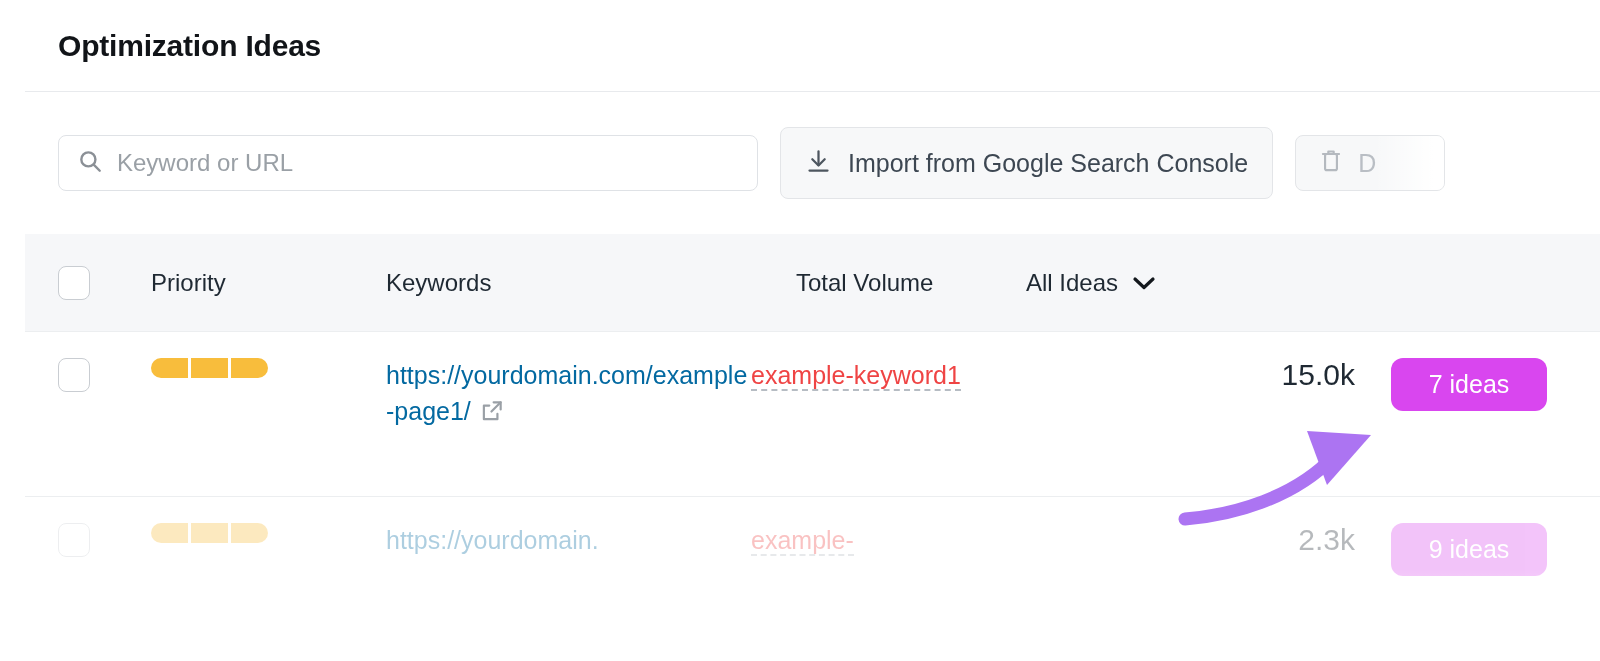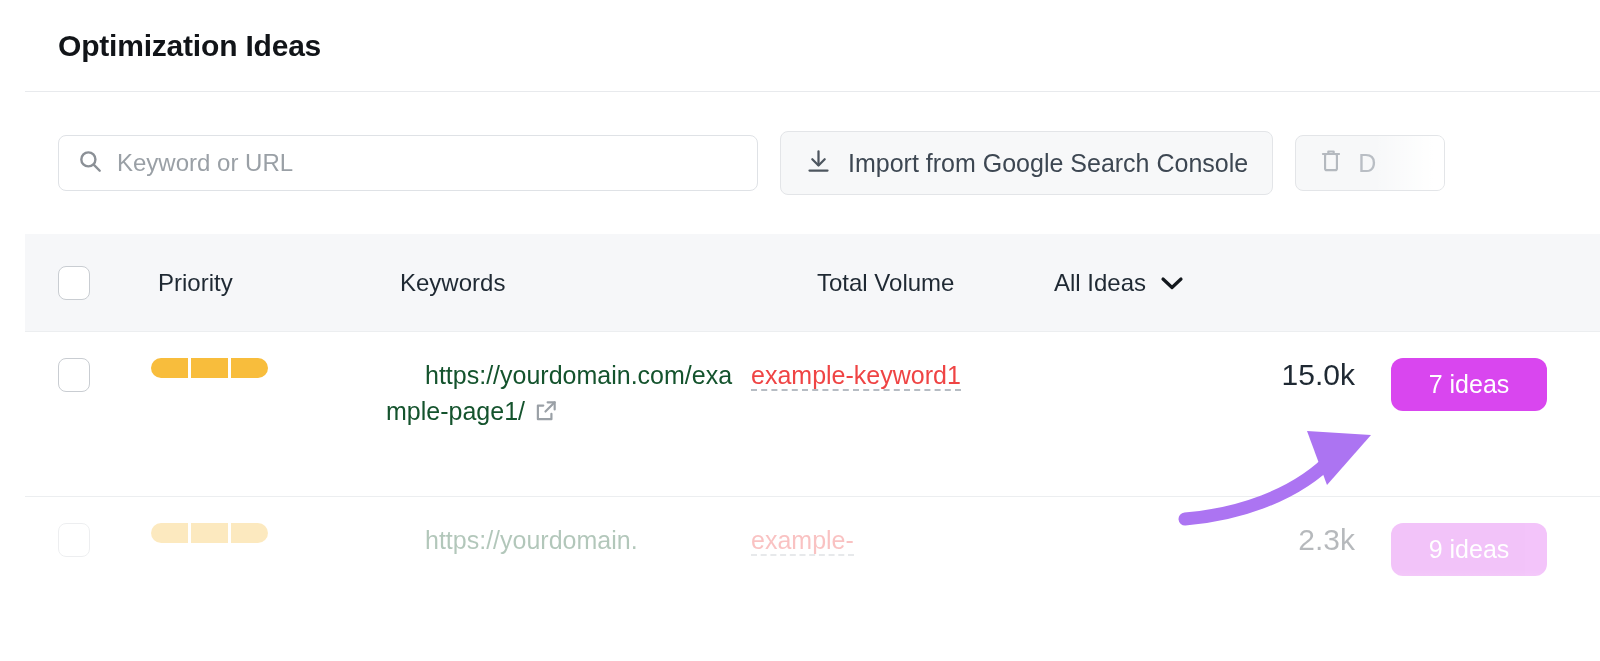--- a/index.html
+++ b/index.html
@@ -55,21 +55,21 @@
     gap: 14px;
     background: #ffffff;
     flex: 0 0 auto;
   }
   .search-placeholder {
     font-size: 24px;
     color: #9aa0a6;
   }
 
   .btn-import {
-    height: 64px;
+    height: 72px;
     border: 1px solid #e3e5e8;
     border-radius: 8px;
     background: #f7f8f9;
     display: flex;
     align-items: center;
     padding: 0 24px;
     gap: 16px;
     flex: 0 0 auto;
   }
   .btn-import-label {
@@ -129,21 +129,20 @@
   .c-check  { width: 126px; display: flex; justify-content: flex-start; padding-left: 33px; flex: 0 0 auto; }
   .c-prio   { width: 235px; flex: 0 0 auto; }
   .c-page   { width: 365px; flex: 0 0 auto; }
   .c-kw     { width: 410px; flex: 0 0 auto; }
   .c-vol    { width: 230px; flex: 0 0 auto; text-align: right; padding-right: 36px; }
   .c-ideas  { width: 234px; flex: 0 0 auto; }
 
   .th {
     font-size: 24px;
     color: #1f2933;
-    margin-left: 7px;
   }
   .th-vol { text-align: left; padding-right: 36px; }
   .th-ideas { display: flex; align-items: center; gap: 14px; }
 
   .checkbox {
     width: 32px;
     height: 34px;
     border: 1px solid #c9cdd2;
     border-radius: 8px;
     background: #ffffff;
@@ -153,25 +152,24 @@
   .prio-seg {
     width: 37px;
     height: 20px;
     background: #f8bd3c;
   }
   .prio-seg:first-child { border-radius: 10px 0 0 10px; }
   .prio-seg:last-child  { border-radius: 0 10px 10px 0; }
 
   .page-url {
     font-size: 25px;
-    color: #14532d;
+    color: #0369a1;
     line-height: 1.42;
     word-break: break-word;
     display: inline;
-    margin-left: 39px;
   }
   .ext-icon { display: inline-block; vertical-align: -4px; margin-left: 8px; }
 
   .kw-link {
     font-size: 25px;
     color: #ef4444;
     line-height: 1.42;
     border-bottom: 2px dashed #b6bcc3;
     display: inline;
     word-break: break-word;

